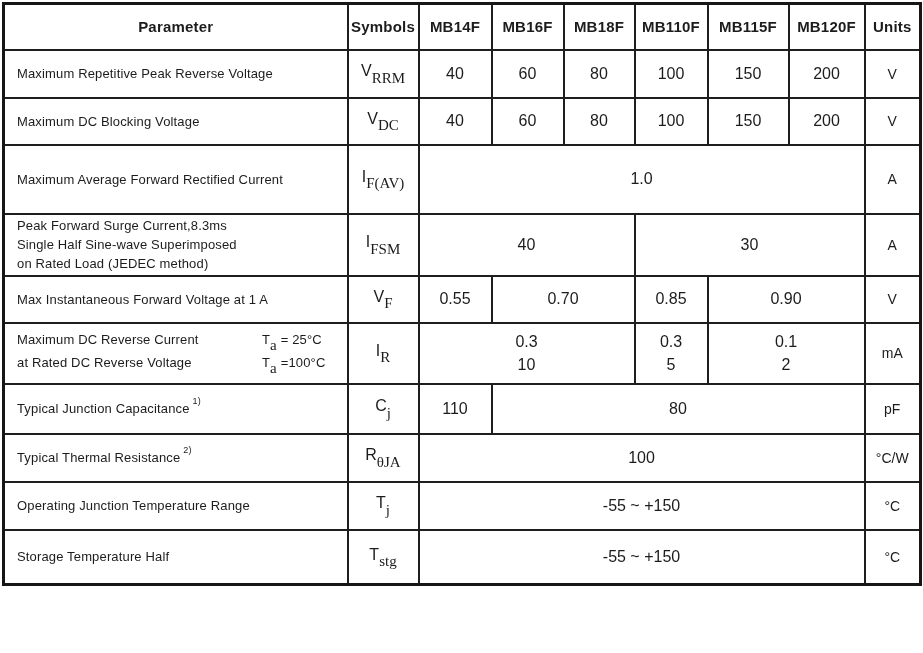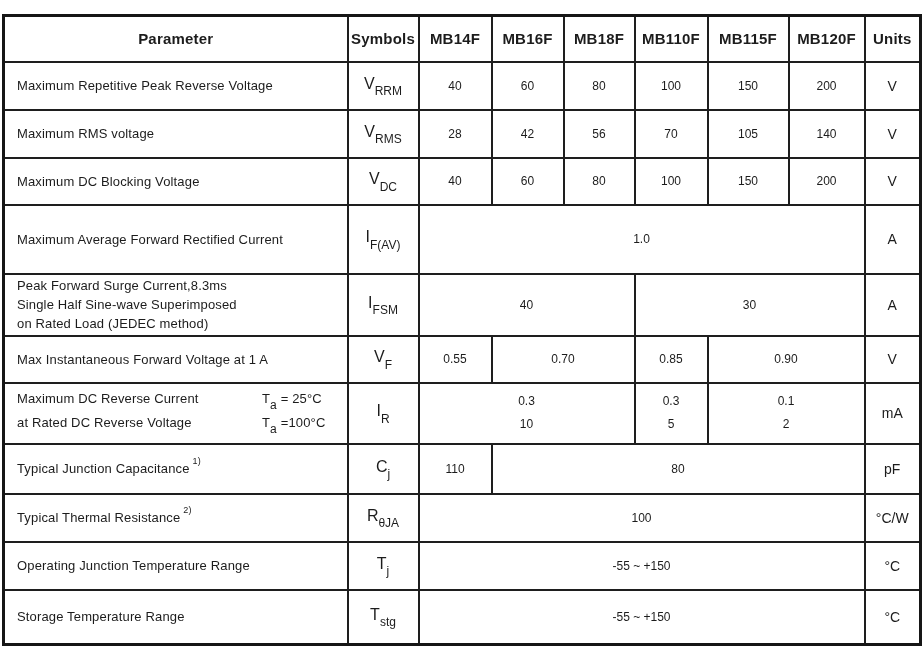--- a/index.html
+++ b/index.html
@@ -9,21 +9,21 @@
     width: 923px;
     height: 653px;
     font-family: "Liberation Sans", sans-serif;
     color: #1c1c1c;
     overflow: hidden;
   }
   table.spec {
     border-collapse: collapse;
     table-layout: fixed;
     width: 918px;
-    margin: 14px 0 0 2px;
+    margin: 2px 0 0 2px;
     background: #ffffff;
     border: 3px solid #161616;
   }
   .spec th, .spec td {
     border: 2px solid #1e1e1e;
     vertical-align: middle;
     overflow: hidden;
   }
   .spec th {
     font-size: 15px;
@@ -34,30 +34,31 @@
   td.param {
     text-align: left;
     padding-left: 12px;
     padding-right: 21px;
     font-size: 13px;
     letter-spacing: 0.15px;
   }
   td.param .pline { line-height: 19px; }
   td.val {
     text-align: center;
-    font-size: 12px;
+    font-size: 16px;
   }
   td.sym {
     text-align: center;
     font-size: 16px;
   }
   td.sym sub, td.param sub {
-    font-size: 12px;
+    font-size: 15px;
     position: relative;
     top: 2px;
+    font-family: Liberation Serif, serif;
   }
   td.param sup {
     font-size: 9px;
     position: relative;
     top: -4px;
     padding-left: 3px;
   }
   td.unit {
     text-align: center;
     font-size: 14px;
@@ -113,31 +114,20 @@
     <td class="sym"><span>V</span><sub>RRM</sub></td>
     <td class="val">40</td>
     <td class="val">60</td>
     <td class="val">80</td>
     <td class="val">100</td>
     <td class="val">150</td>
     <td class="val">200</td>
     <td class="unit">V</td>
   </tr>
 
-  <tr class="r1">
-    <td class="param">Maximum RMS voltage</td>
-    <td class="sym"><span>V</span><sub>RMS</sub></td>
-    <td class="val">28</td>
-    <td class="val">42</td>
-    <td class="val">56</td>
-    <td class="val">70</td>
-    <td class="val">105</td>
-    <td class="val">140</td>
-    <td class="unit">V</td>
-  </tr>
 
   <tr class="r2">
     <td class="param">Maximum DC Blocking Voltage</td>
     <td class="sym"><span>V</span><sub>DC</sub></td>
     <td class="val">40</td>
     <td class="val">60</td>
     <td class="val">80</td>
     <td class="val">100</td>
     <td class="val">150</td>
     <td class="val">200</td>
@@ -216,19 +206,19 @@
   </tr>
 
   <tr class="r9">
     <td class="param">Operating Junction Temperature Range</td>
     <td class="sym"><span>T</span><sub>j</sub></td>
     <td class="val" colspan="6">-55 ~ +150</td>
     <td class="unit">°C</td>
   </tr>
 
   <tr class="r10">
-    <td class="param">Storage Temperature Range</td>
+    <td class="param">Storage Temperature Half</td>
     <td class="sym"><span>T</span><sub>stg</sub></td>
     <td class="val" colspan="6">-55 ~ +150</td>
     <td class="unit">°C</td>
   </tr>
 </tbody>
   </table>
 
 </body></html>

